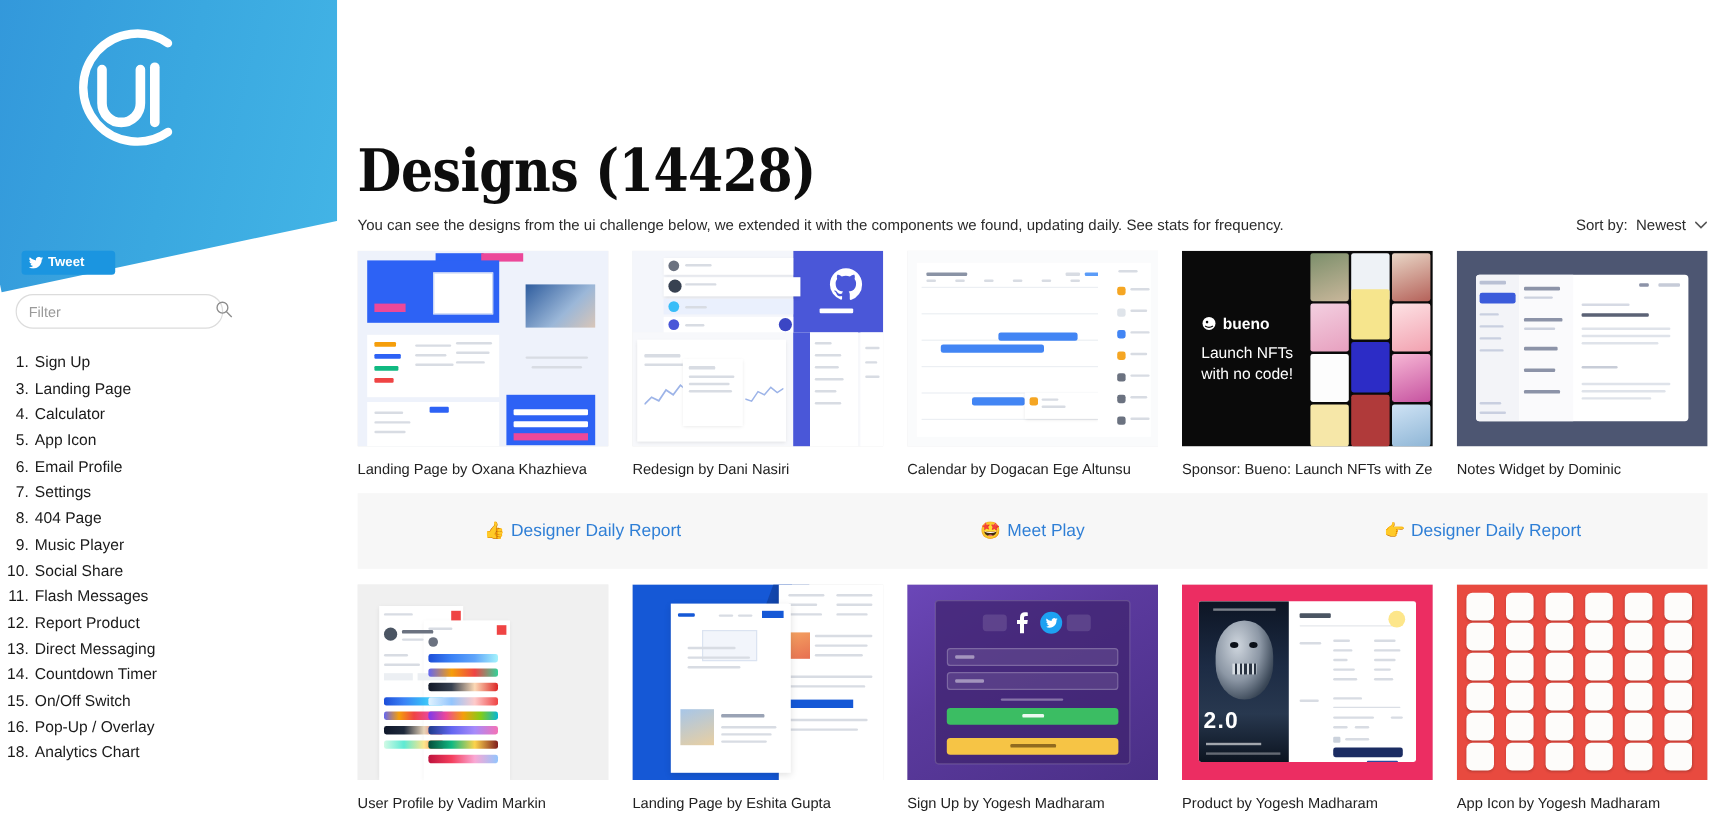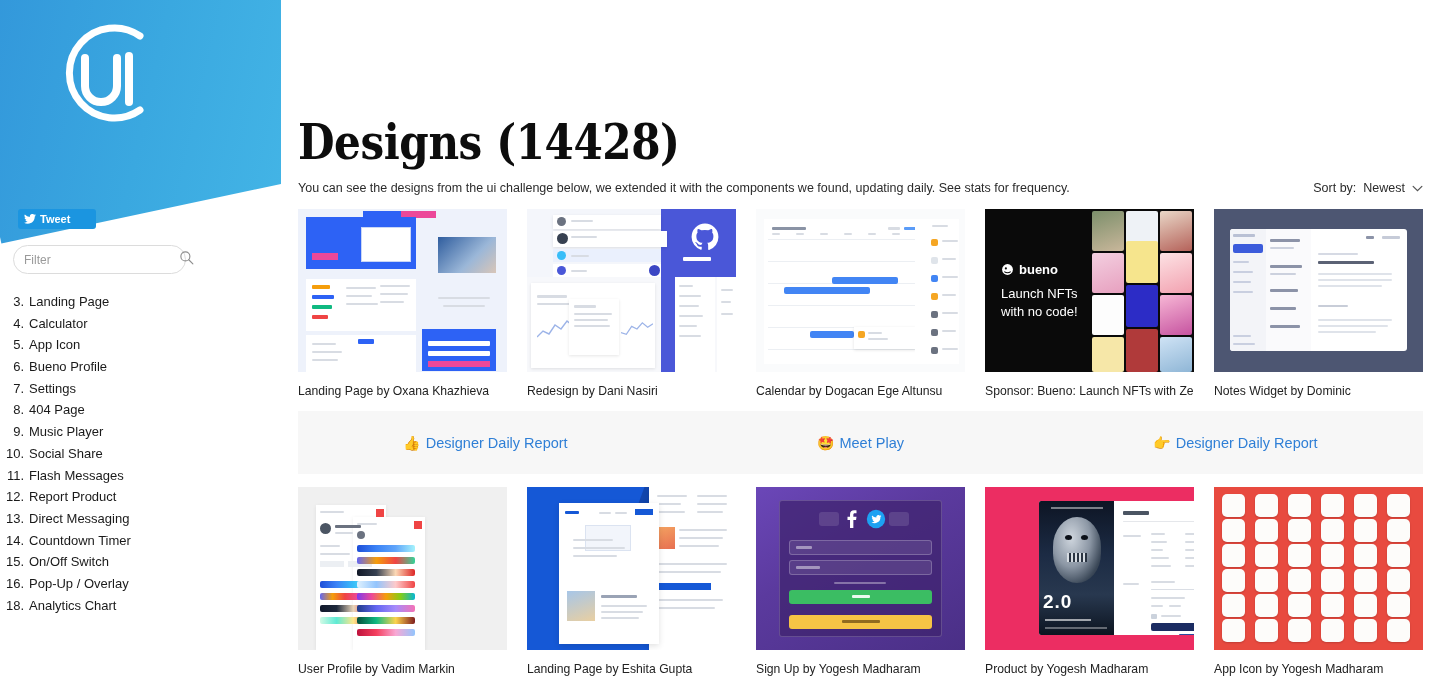--- a/index.html
+++ b/index.html
@@ -214,21 +214,21 @@
   
   .c8 { background: linear-gradient(150deg,#6b47b8 0%,#5b3a9e 40%,#4a2f86 100%); }
   .c8 .formbox { position: absolute; left: 23px; top: 13px; width: 163px; height: 137px; background: rgba(63,34,110,.72); border: 1px solid rgba(255,255,255,.18); border-radius: 3px; }
   .c8 .field { position: absolute; background: rgba(255,255,255,.10); border: 1px solid rgba(255,255,255,.22); border-radius: 3px; }
   .c8 .green { position: absolute; background: #3bbd63; border-radius: 3px; }
   .c8 .yellow { position: absolute; background: #f6c445; border-radius: 3px; }
   .c8 .soc { position: absolute; border-radius: 3px; }
 
   
   .c9 { background: #ec2d62; }
-  .c9 .panel { position: absolute; left: 14px; top: 14px; width: 181px; height: 134px; background: #fff; border-radius: 2px; overflow: hidden; margin-left: 40px; }
+  .c9 .panel { position: absolute; left: 14px; top: 14px; width: 181px; height: 134px; background: #fff; border-radius: 2px; overflow: hidden; }
   .c9 .poster { position: absolute; left: 0; top: 0; width: 75px; height: 134px;
     background: linear-gradient(180deg,#0d1524 0%, #1c2b44 40%, #28384f 70%, #0c1420 100%); }
   .c9 .ptxt { position: absolute; left: 4px; bottom: 22px; color: #fff; font-size: 19px; font-weight: bold; letter-spacing: 1px; font-family: "Liberation Sans", sans-serif; }
   .c9 .navyb { position: absolute; background: #1b2c62; border-radius: 2px; }
 
   
   .c10 { background: #e84a3f; }
   .c10 .ic { position: absolute; width: 23px; height: 23px; background: #fdfcfa; border-radius: 5px; box-shadow: 0 1px 2px rgba(0,0,0,.18); }
 </style>
 </head>
@@ -259,24 +259,25 @@
       <input type="text" placeholder="Filter" style="">
       <span class="mag">
         <svg width="15" height="15" viewBox="0 0 20 20" aria-hidden="true">
           <circle cx="8.5" cy="8.5" r="6" fill="none" stroke="#8d8d8d" stroke-width="1.5"></circle>
           <line x1="13" y1="13" x2="18.5" y2="18.5" stroke="#8d8d8d" stroke-width="1.5" stroke-linecap="round"></line>
         </svg>
       </span>
     </div>
 
     <ul class="nav-list" id="nav-list">
+        <li><span class="nav-num">1.</span><span>Sign Up</span></li>
         <li><span class="nav-num">3.</span><span>Landing Page</span></li>
         <li><span class="nav-num">4.</span><span>Calculator</span></li>
         <li><span class="nav-num">5.</span><span>App Icon</span></li>
-        <li><span class="nav-num">6.</span><span>Bueno Profile</span></li>
+        <li><span class="nav-num">6.</span><span>Email Profile</span></li>
         <li><span class="nav-num">7.</span><span>Settings</span></li>
         <li><span class="nav-num">8.</span><span>404 Page</span></li>
         <li><span class="nav-num">9.</span><span>Music Player</span></li>
         <li><span class="nav-num">10.</span><span>Social Share</span></li>
         <li><span class="nav-num">11.</span><span>Flash Messages</span></li>
         <li><span class="nav-num">12.</span><span>Report Product</span></li>
         <li><span class="nav-num">13.</span><span>Direct Messaging</span></li>
         <li><span class="nav-num">14.</span><span>Countdown Timer</span></li>
         <li><span class="nav-num">15.</span><span>On/Off Switch</span></li>
         <li><span class="nav-num">16.</span><span>Pop-Up / Overlay</span></li>

